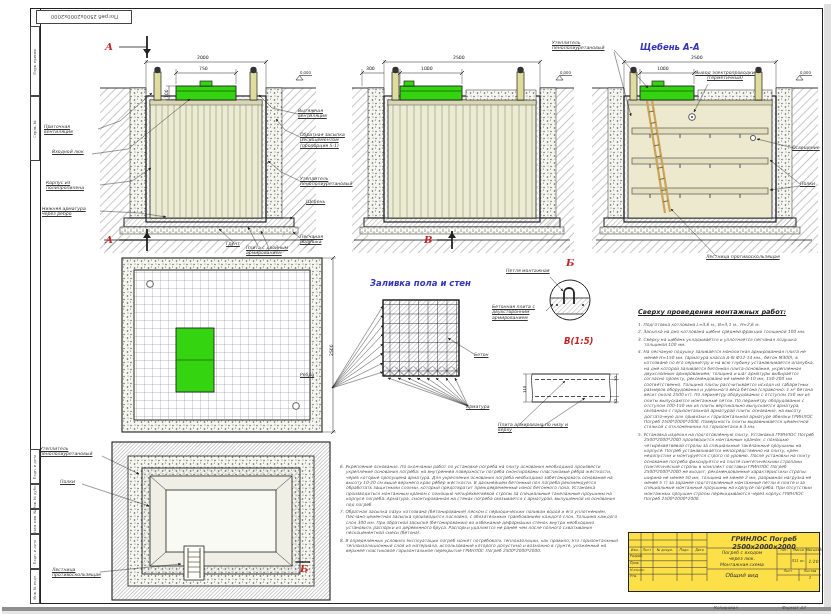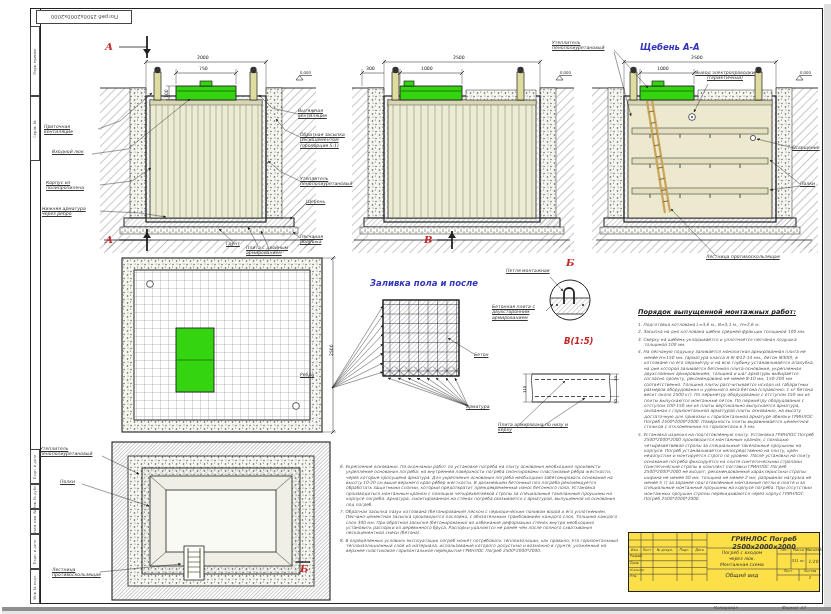--- a/index.html
+++ b/index.html
@@ -396,24 +396,24 @@
   <div class="dim vert tiny" style="left:522px;top:393px">110</div>
   <div class="dim vert tiny" style="left:613px;top:404px">30</div>
 
   <div class="redm" style="left:105px;top:41px">А</div>
   <div class="redm" style="left:105px;top:234px">А</div>
   <div class="redm" style="left:424px;top:234px">В</div>
   <div class="redm" style="left:566px;top:257px">Б</div>
   <div class="redm" style="left:300px;top:563px">Б</div>
   <div class="redt" style="left:564px;top:336px">В(1:5)</div>
   <div class="bluet" style="left:640px;top:42px">Щебень А-А</div>
-  <div class="bluet" style="left:370px;top:278px">Заливка пола и после</div>
+  <div class="bluet" style="left:370px;top:278px">Заливка пола и стен</div>
 
   <div class="para" style="left:638px;top:308px;width:180px">
-    <div class="head">Порядок выпущенной монтажных работ:</div>
+    <div class="head">Сверху проведения монтажных работ:</div>
     <div class="it">1. Подготовка котлована  L=3,6 м., В=3,1 м., Н=2,6 м.</div>
     <div class="it">2. Засыпка на дно котлована щебня средней фракции толщиной 100 мм.</div>
     <div class="it">3. Сверху на щебень укладывается и уплотняется песчаная подушка толщиной 100 мм.</div>
     <div class="it">4. На песчаную подушку заливается монолитная армированная плита не менее Н=150 мм. (арматура класса  А-III Ф12-14 мм., бетон М300); в котловане по его периметру и на всю глубину устанавливается опалубка, на дне которой заливается бетонная плита-основание, укрепленная двухслойным армированием; толщина и шаг арматуры выбирается согласно проекту, рекомендовано не менее 8-10 мм, 150-200 мм соответственно. Толщина плиты рассчитывается исходя из габаритных размеров оборудования и удельного веса бетона (справочно: 1 м³ бетона весит около 2500 кг). По периметру оборудования с отступом 150 мм из плиты выпускаются монтажные петли. По периметру оборудования с отступом 100-150 мм из плиты вертикально выпускается арматура, связанная с горизонтальной арматурой плиты основания, на высоту достаточную для привязки к горизонтальной арматуре обвязки ГРИНЛОС Погреб 2500*2000*2000. Поверхность плиты выравнивается цементной стяжкой с отклонениями по горизонтали в 3 мм.</div>
     <div class="it">5. Установка изделия на подготовленную плиту. Установка ГРИНЛОС Погреб 2500*2000*2000 производится монтажным краном, с помощью четырехветвевой стропы за специальные такелажные проушины на корпусе. Погреб устанавливается непосредственно на плиту, крен недопустим и монтируется строго по уровню. После установки на плиту основание погреба фиксируется на плите синтетическими стропами (синтетические стропы в комплект поставки ГРИНЛОС Погреб 2500*2000*2000 не входят; рекомендованные характеристики стропы: ширина не менее 50 мм, толщина не менее 2 мм, разрывная нагрузка не менее 5 т) за заранее подготовленные монтажные петли в плите и за специальные монтажные проушины на корпусе погреба. При отсутствии монтажных проушин стропы перекидываются через корпус ГРИНЛОС Погреб 2500*2000*2000.</div>
   </div>
 
   <div class="para" style="left:340px;top:464px;width:280px">
     <div class="it">6. Укрепление основания. По окончании работ по установке погреба на плиту основания необходимо произвести укрепление основания погреба: на внутренней поверхности погреба смонтированы пластиковые рёбра жесткости, через которые пропущена арматура. Для укрепления основания погреба необходимо забетонировать основание на высоту 10-20 см выше верхнего края рёбер жесткости. В дальнейшем бетонный пол погреба рекомендуется обработать защитными слоями, который предотвратит преждевременный износ бетонного пола. Установка производиться монтажным краном с помощью четырехветвевой стропы за специальные такелажные проушины на корпусе погреба. Арматура, смонтированная на стенах погреба связывается с арматурой, выпущенной из основания под погреб.</div>
     <div class="it">7. Обратная засыпка пазух котлована (бетонирование) песком с периодическим поливом водой и его уплотнением. Песчано-цементная засыпка производится послойно, с обязательным трамбованием каждого слоя. Толщина каждого слоя 300 мм. При обратной засыпке (бетонировании) во избежание деформации стенок внутри необходимо установить распорки из деревянного бруса. Распорки удаляются не ранее чем после полного схватывания пескоцементной смеси (бетона).</div>

